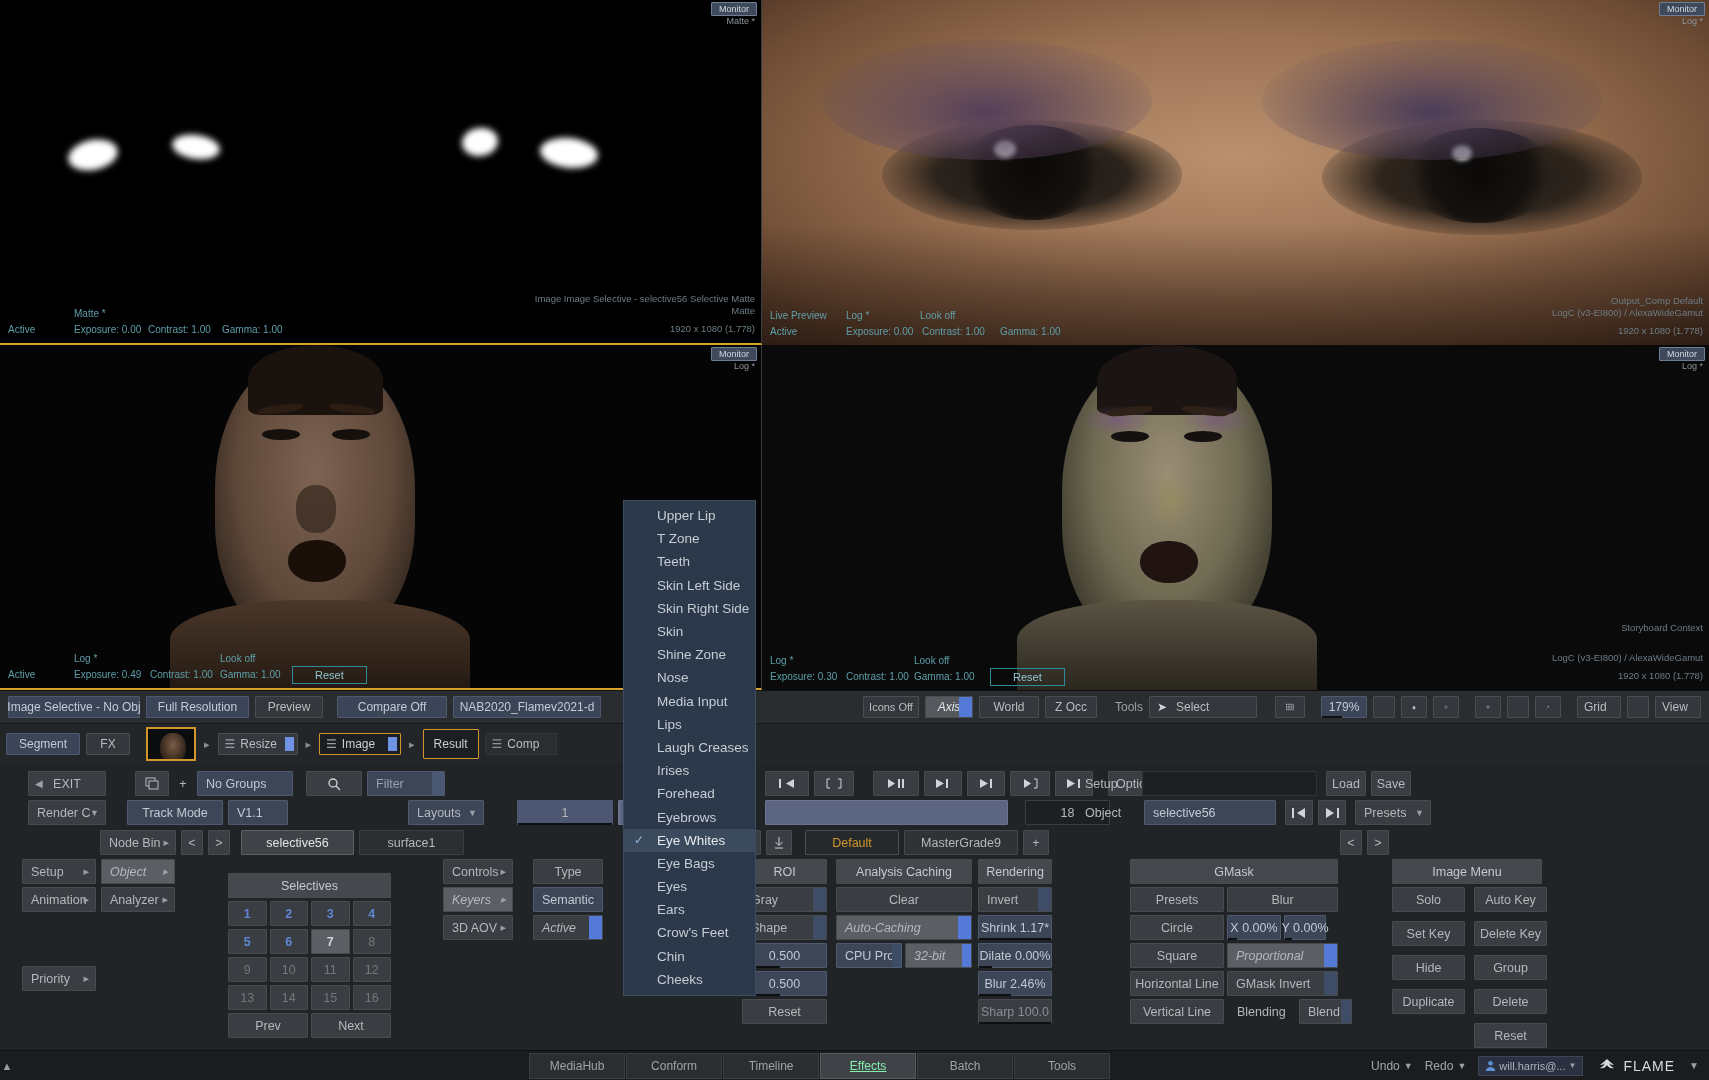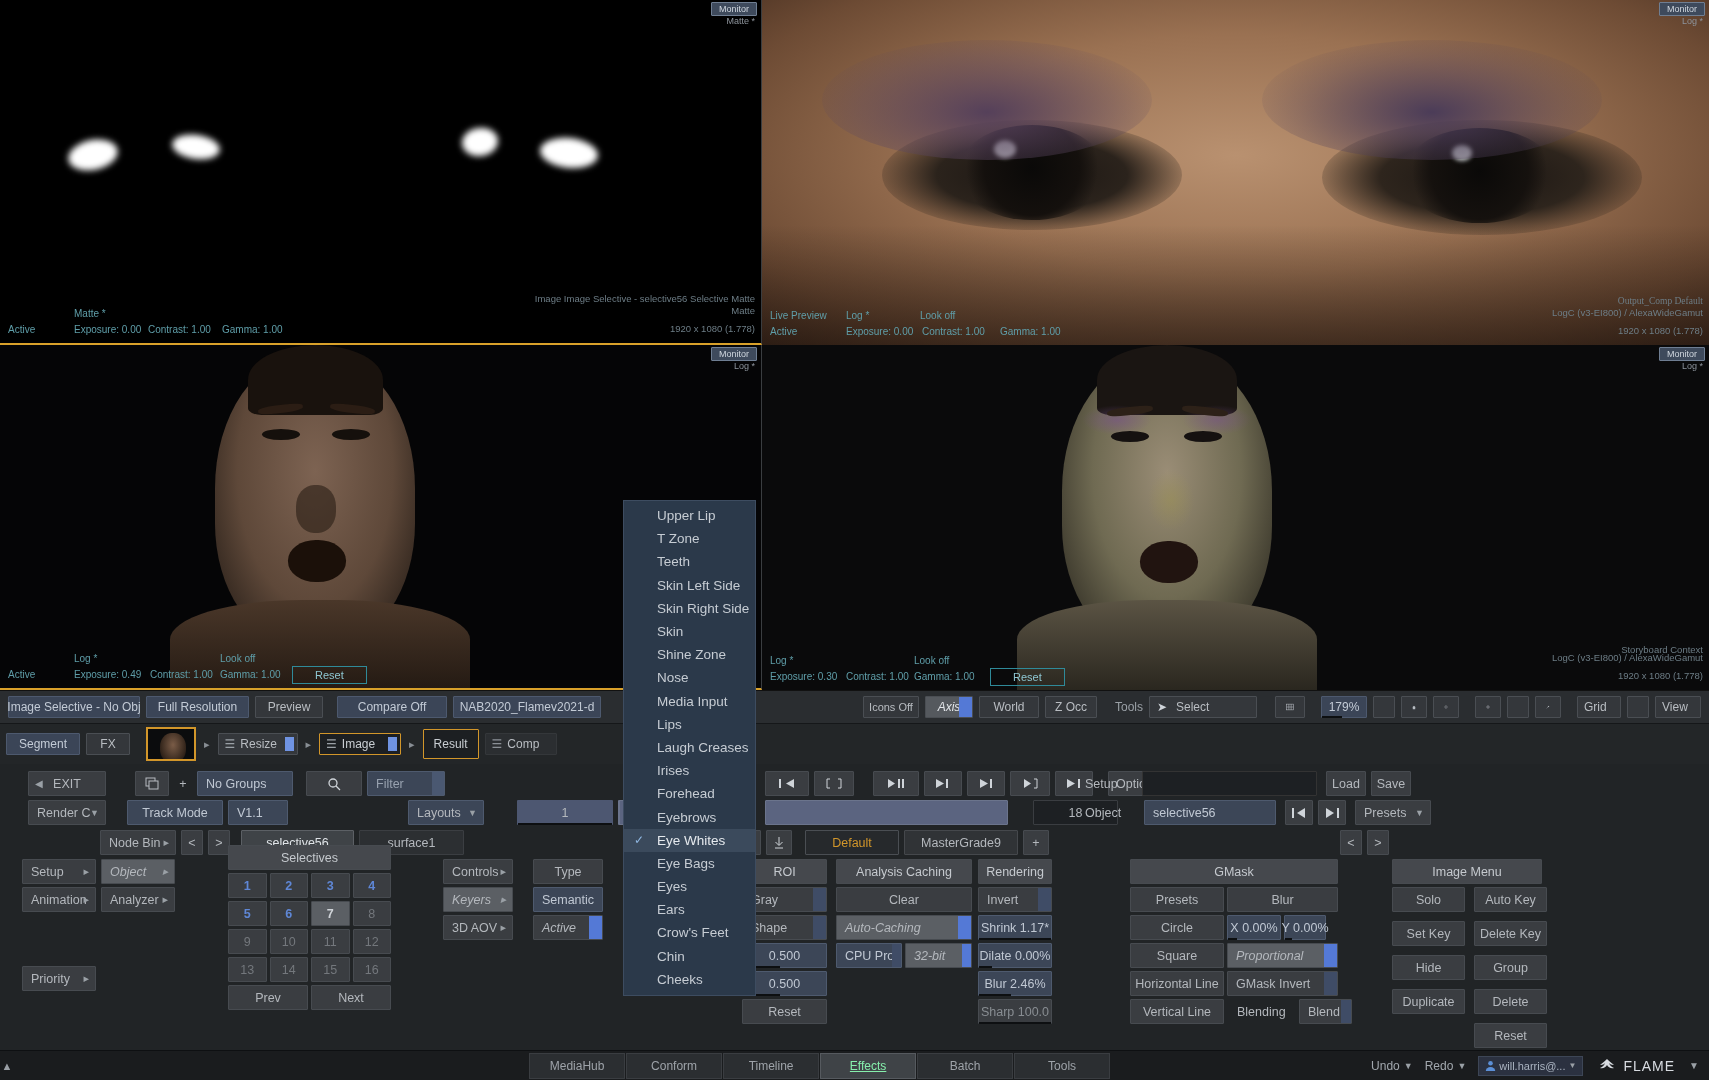--- a/index.html
+++ b/index.html
@@ -169,21 +169,21 @@
       <div class="mon-sub">Log *</div>
 
       <div class="ov" style="left:8px;bottom:24px;">Live Preview</div>
       <div class="ov" style="left:8px;bottom:8px;">Active</div>
       <div class="ov" style="left:84px;bottom:24px;">Log *</div>
       <div class="ov" style="left:84px;bottom:8px;">Exposure: 0.00</div>
       <div class="ov" style="left:160px;bottom:8px;">Contrast: 1.00</div>
       <div class="ov" style="left:158px;bottom:24px;">Look off</div>
       <div class="ov" style="left:238px;bottom:8px;">Gamma: 1.00</div>
 
-      <div class="ov-right" style="bottom:38px;font-family:Liberation Serif, serif;">Output_Comp  Default</div>
+      <div class="ov-right" style="bottom:38px;">Output_Comp  Default</div>
       <div class="ov-right" style="bottom:26px;">LogC (v3-EI800) / AlexaWideGamut</div>
       <div class="ov-right" style="bottom:8px;">1920 x 1080 (1.778)</div>
     </div>
 
     <div class="vp bl">
       <div style="position:absolute;inset:0;background:#050506"></div>
       <div style="position:absolute;left:215px;top:10px;width:200px;height:290px;border-radius:46% 46% 42% 42%;background:radial-gradient(ellipse at 50% 40%, #7d6352 0%, #5e4839 55%, #2b211a 88%, rgba(0,0,0,0) 100%);"></div>
       <div style="position:absolute;left:248px;top:0px;width:135px;height:70px;border-radius:50% 50% 10% 10%;background:#19120d;"></div>
       <div style="position:absolute;left:258px;top:60px;width:45px;height:8px;background:#2b1d14;border-radius:40%;transform:rotate(-7deg)"></div>
       <div style="position:absolute;left:330px;top:60px;width:45px;height:8px;background:#2b1d14;border-radius:40%;transform:rotate(7deg)"></div>
@@ -226,21 +226,21 @@
       <div class="mon-tag">Monitor</div>
       <div class="mon-sub">Log *</div>
 
       <div class="ov" style="left:8px;bottom:24px;">Log *</div>
       <div class="ov" style="left:8px;bottom:8px;">Exposure: 0.30</div>
       <div class="ov" style="left:84px;bottom:8px;">Contrast: 1.00</div>
       <div class="ov" style="left:152px;bottom:24px;">Look off</div>
       <div class="ov" style="left:152px;bottom:8px;">Gamma: 1.00</div>
       <div class="resetbtn" style="left:228px;bottom:4px;">Reset</div>
 
-      <div class="ov-right" style="bottom:34px;">Storyboard Context</div>
+      <div class="ov-right" style="bottom:56px;">Storyboard Context</div>
       <div class="ov-right" style="bottom:26px;">LogC (v3-EI800) / AlexaWideGamut</div>
       <div class="ov-right" style="bottom:8px;">1920 x 1080 (1.778)</div>
     </div>
   </div>
 
   <div class="bar1">
     <div class="btn blue" style="width:132px">Image Selective - No Obj</div>
     <div class="btn blue" style="width:103px">Full Resolution</div>
     <div class="btn flat" style="width:68px">Preview</div>
     <div class="btn blue" style="width:110px;margin-left:8px">Compare Off</div>
@@ -419,21 +419,21 @@
       <div class="cell caret lbl" style="width:76px;background:#3c4657;border-color:#4e5a6e">Layouts</div>
       <div class="cell" style="width:96px;margin-left:28px;background:#4d5771;border-color:#5d688400;position:relative">
         <span>1</span>
         <span class="underline full"></span>
       </div>
       <div class="cell" style="width:96px;background:#5b6480;border-left:2px solid #d2962a;border-color:#6b748c"></div>
     </div>
 
     <div class="prow" style="left:765px; top:36px;">
       <div class="cell" style="width:243px;background:#5b6480;border-color:#6b748c"></div>
-      <div class="cell" style="width:85px;margin-left:20px;background:#1d2023;border-color:#3a3d41">18</div>
+      <div class="cell" style="width:85px;margin-left:12px;background:#1d2023;border-color:#3a3d41">18</div>
     </div>
 
     <div class="prow" style="left:1085px; top:36px;">
       <div class="cell" style="width:54px;border:none;background:transparent;justify-content:flex-start">Object</div>
       <div class="cell bluefill lbl" style="width:132px">selective56</div>
       <div class="cell" style="width:28px;margin-left:4px">
         <svg width="16" height="10" viewBox="0 0 16 10" fill="#cfd4d9">
             <rect x="1" y="0" width="2" height="10"></rect>
             <path d="M14 0 L14 10 L6 5 Z"></path>
           </svg>
@@ -485,21 +485,21 @@
       </div>
       <div class="prow" style="position:relative;margin-bottom:3px">
         <div class="cell arrow lbl" style="width:74px">Animation</div>
         <div class="cell arrow lbl" style="width:74px">Analyzer</div>
       </div>
       <div class="prow" style="position:relative;margin-top:54px">
         <div class="cell arrow lbl" style="width:74px">Priority</div>
       </div>
     </div>
 
-    <div class="groupbox" style="left:228px; top:81px;">
+    <div class="groupbox" style="left:228px; top:109px;">
       <div class="cell hdr" style="width:163px;margin-bottom:3px">Selectives</div>
       <div style="display:grid;grid-template-columns:repeat(4,38.5px);gap:3px">
         <div class="cell num">1</div>
         <div class="cell num">2</div>
         <div class="cell num">3</div>
         <div class="cell num">4</div>
         <div class="cell num">5</div>
         <div class="cell num">6</div>
         <div class="cell numsel">7</div>
         <div class="cell numdim">8</div>

